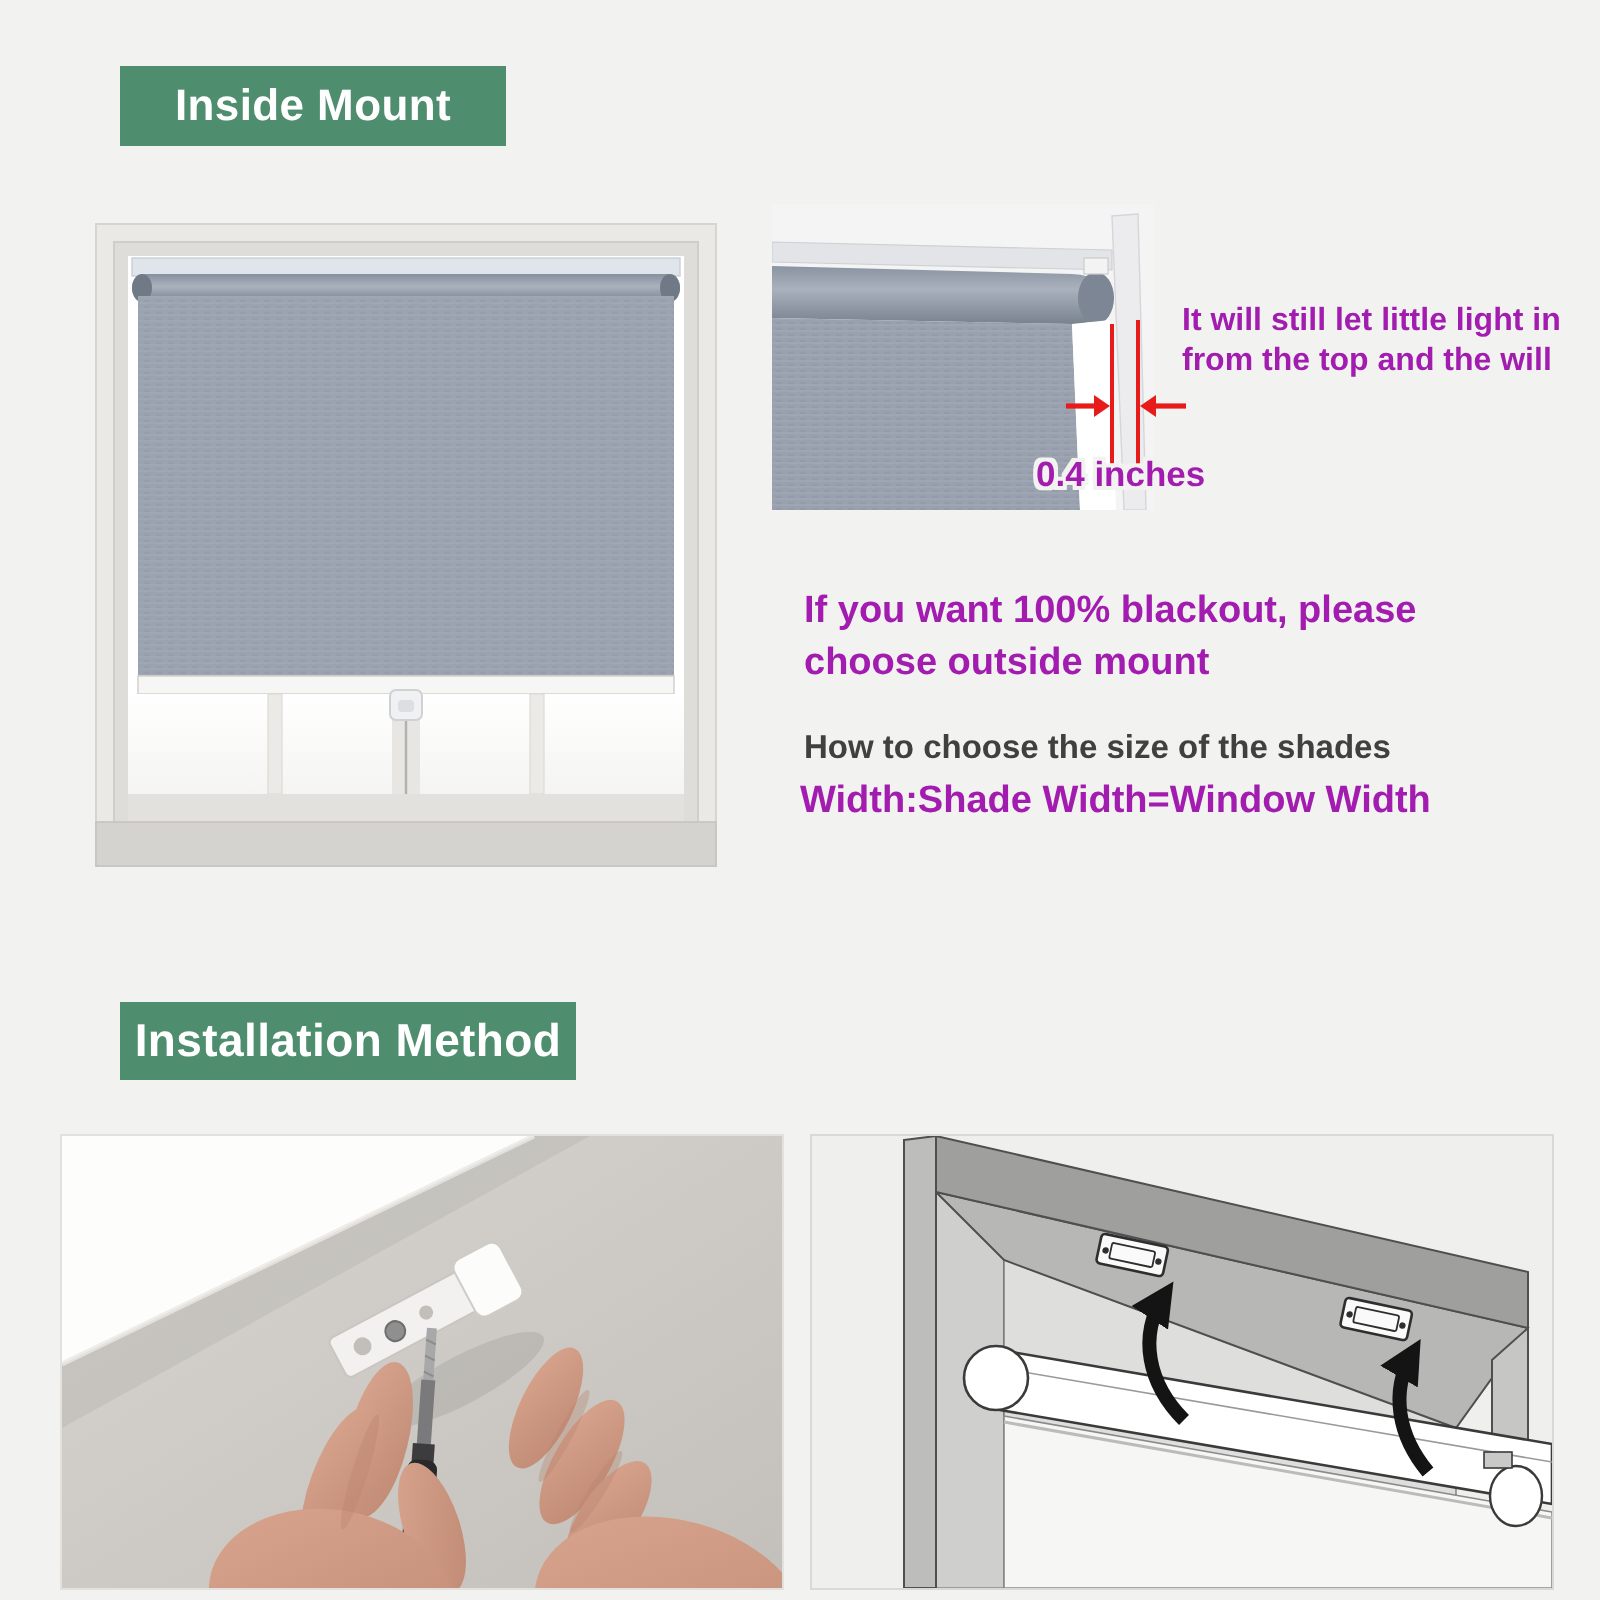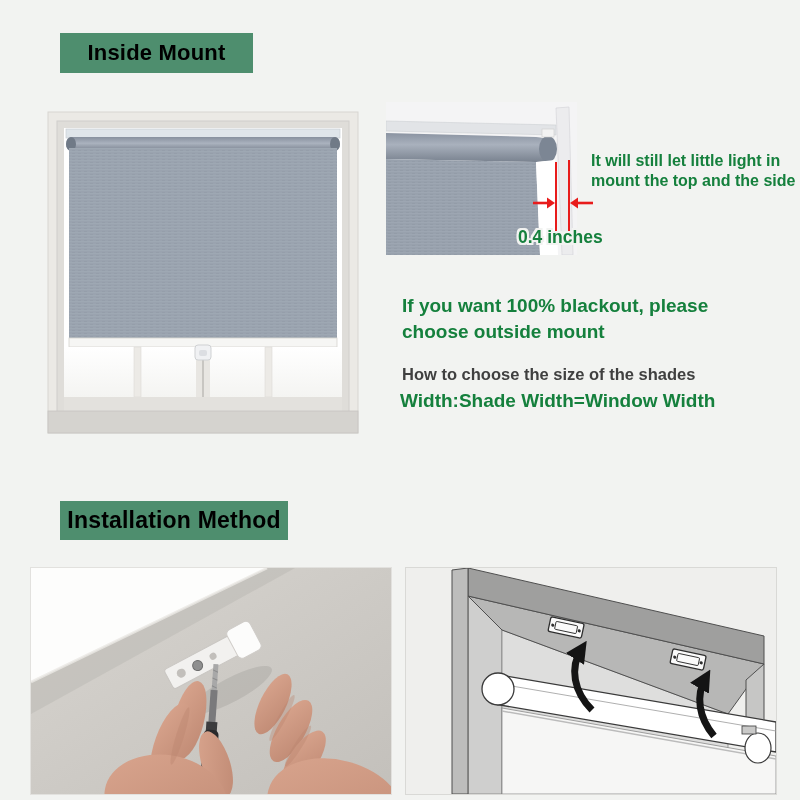--- a/index.html
+++ b/index.html
@@ -1,31 +1,31 @@
 <!DOCTYPE html>
 <html><head>
 <meta charset="utf-8">
 <style>
   html,body{margin:0;padding:0;}
   body{font-family:"Liberation Sans", sans-serif;}
   #canvas{position:relative;width:800px;height:800px;background:#f2f3f1;overflow:hidden;}
 
-  .badge{position:absolute;background:#4e8e6e;color:#000000;font-weight:bold;
+  .badge{position:absolute;background:#4e8e6e;color:#ffffff;font-weight:bold;
          display:flex;align-items:center;justify-content:center;font-size:22px;letter-spacing:.2px;}
   #badge-inside{left:60px;top:33px;width:193px;height:40px;}
   #badge-install{left:60px;top:501px;width:228px;height:39px;font-size:23px;}
 
   .panel{position:absolute;border:1px solid #ddddda;background:#fff;overflow:hidden;}
 
   #window-photo{left:40px;top:106px;width:326px;height:333px;border:none;background:transparent;}
   #closeup-photo{left:386px;top:102px;width:191px;height:153px;border:none;background:transparent;}
 
   #gap-annotation{position:absolute;left:525px;top:155px;width:90px;height:90px;}
 
-  .txt{position:absolute;color:#15803d;font-weight:bold;white-space:nowrap;}
+  .txt{position:absolute;color:#a21caf;font-weight:bold;white-space:nowrap;}
   #gap-note{left:591px;top:151px;font-size:16px;line-height:20px;}
   #gap-measure{left:518px;top:227px;font-size:17.5px;
     text-shadow:-2px -2px 0 #f2f3f1,2px -2px 0 #f2f3f1,-2px 2px 0 #f2f3f1,2px 2px 0 #f2f3f1,
                  -2px 0 0 #f2f3f1,2px 0 0 #f2f3f1,0 -2px 0 #f2f3f1,0 2px 0 #f2f3f1;}
   #blackout-note{left:402px;top:293px;width:362px;font-size:19px;line-height:26px;white-space:normal;}
   #size-heading{left:402px;top:365px;font-size:16.5px;color:#404040;}
   #width-rule{left:400px;top:390px;font-size:19px;}
   #height-rule{left:400px;top:447px;font-size:19px;}
 
   #install-photo{left:30px;top:567px;width:360px;height:226px;border:1px solid #e2e1de;}
@@ -125,21 +125,21 @@
       <polygon points="22,42.5 30,48 22,53.5" fill="#e81b1b"></polygon>
     </g>
     <g>
       <line x1="53" y1="48" x2="68" y2="48" stroke="#e81b1b" stroke-width="2.6"></line>
       <polygon points="53,42.5 45,48 53,53.5" fill="#e81b1b"></polygon>
     </g>
   </svg>
 
   <div id="gap-note" class="txt">
     <div>It will still let little light in</div>
-    <div>mount the top and the side</div>
+    <div>from the top and the will</div>
   </div>
   <div id="gap-measure" class="txt">0.4 inches</div>
 
   <div id="blackout-note" class="txt">If you want 100% blackout, please choose outside mount</div>
   <div id="size-heading" class="txt">How to choose the size of the shades</div>
   <div id="width-rule" class="txt">Width:Shade Width=Window Width</div>
 
   <div id="badge-install" class="badge">Installation Method</div>
 
   <div id="install-photo" class="panel">

